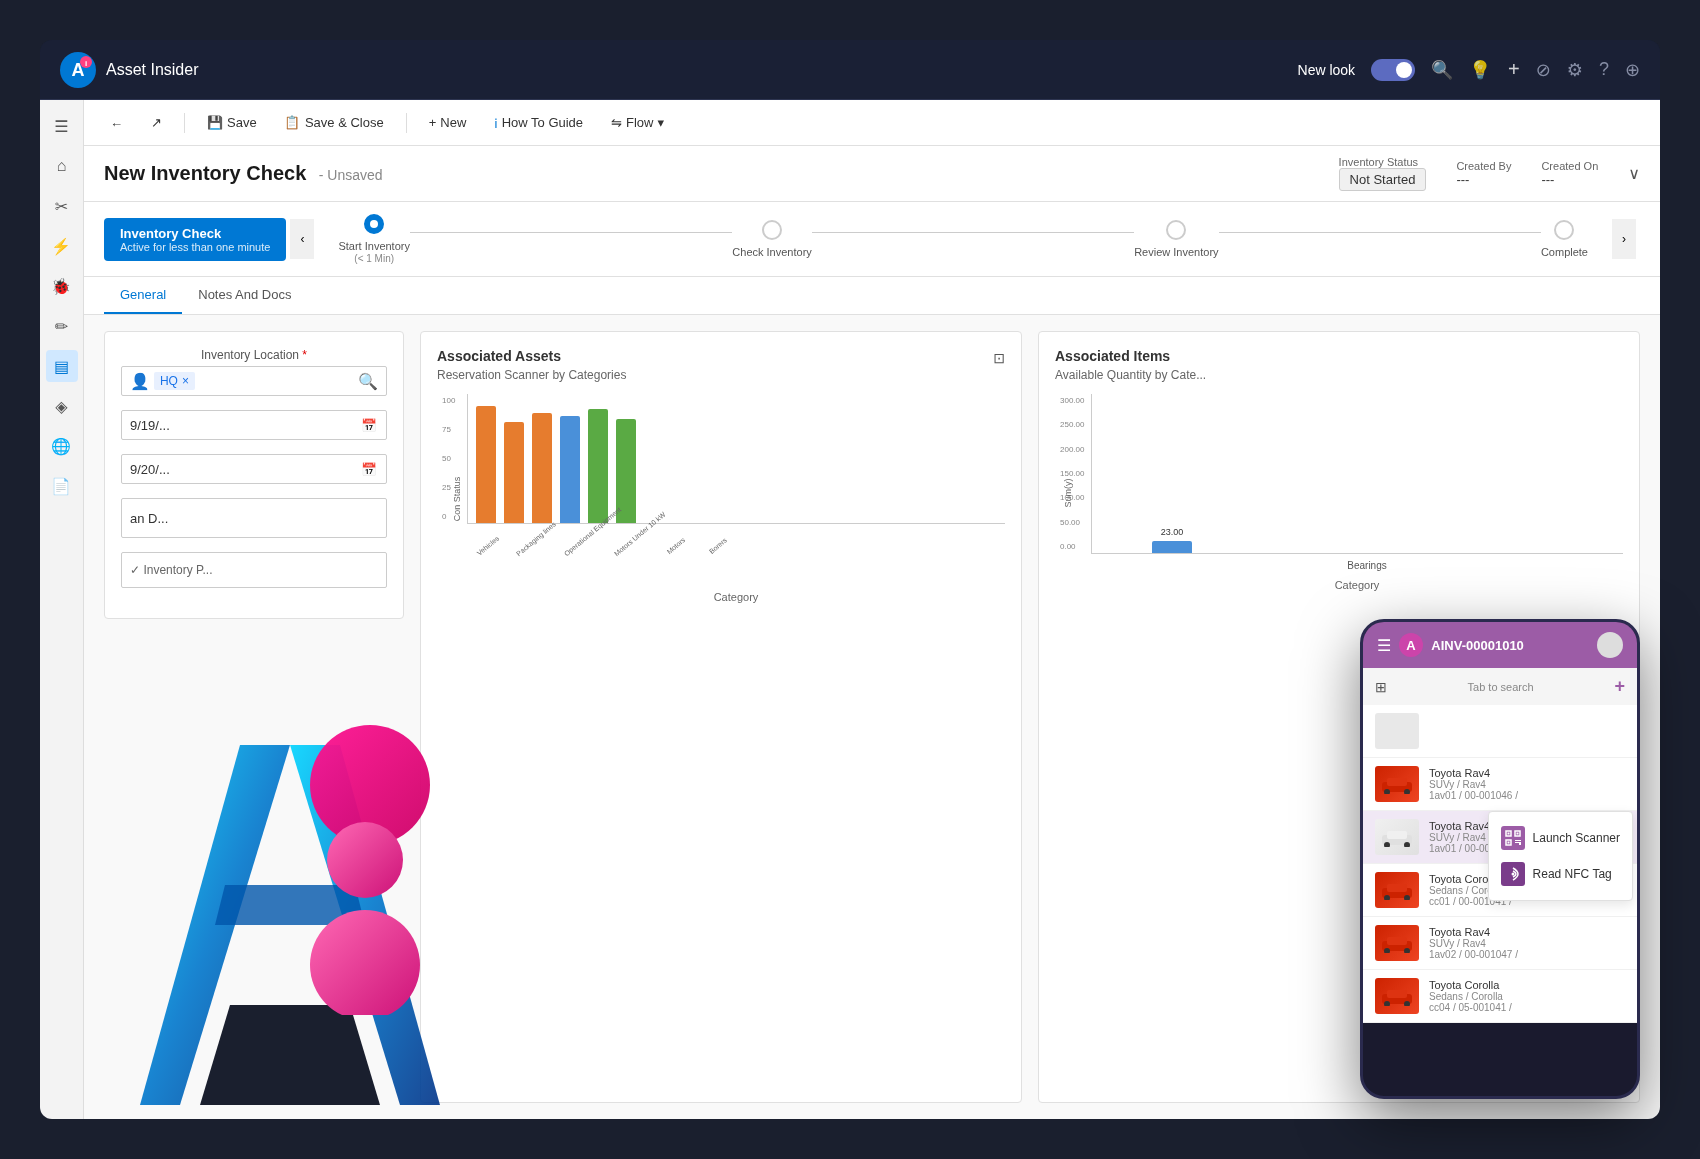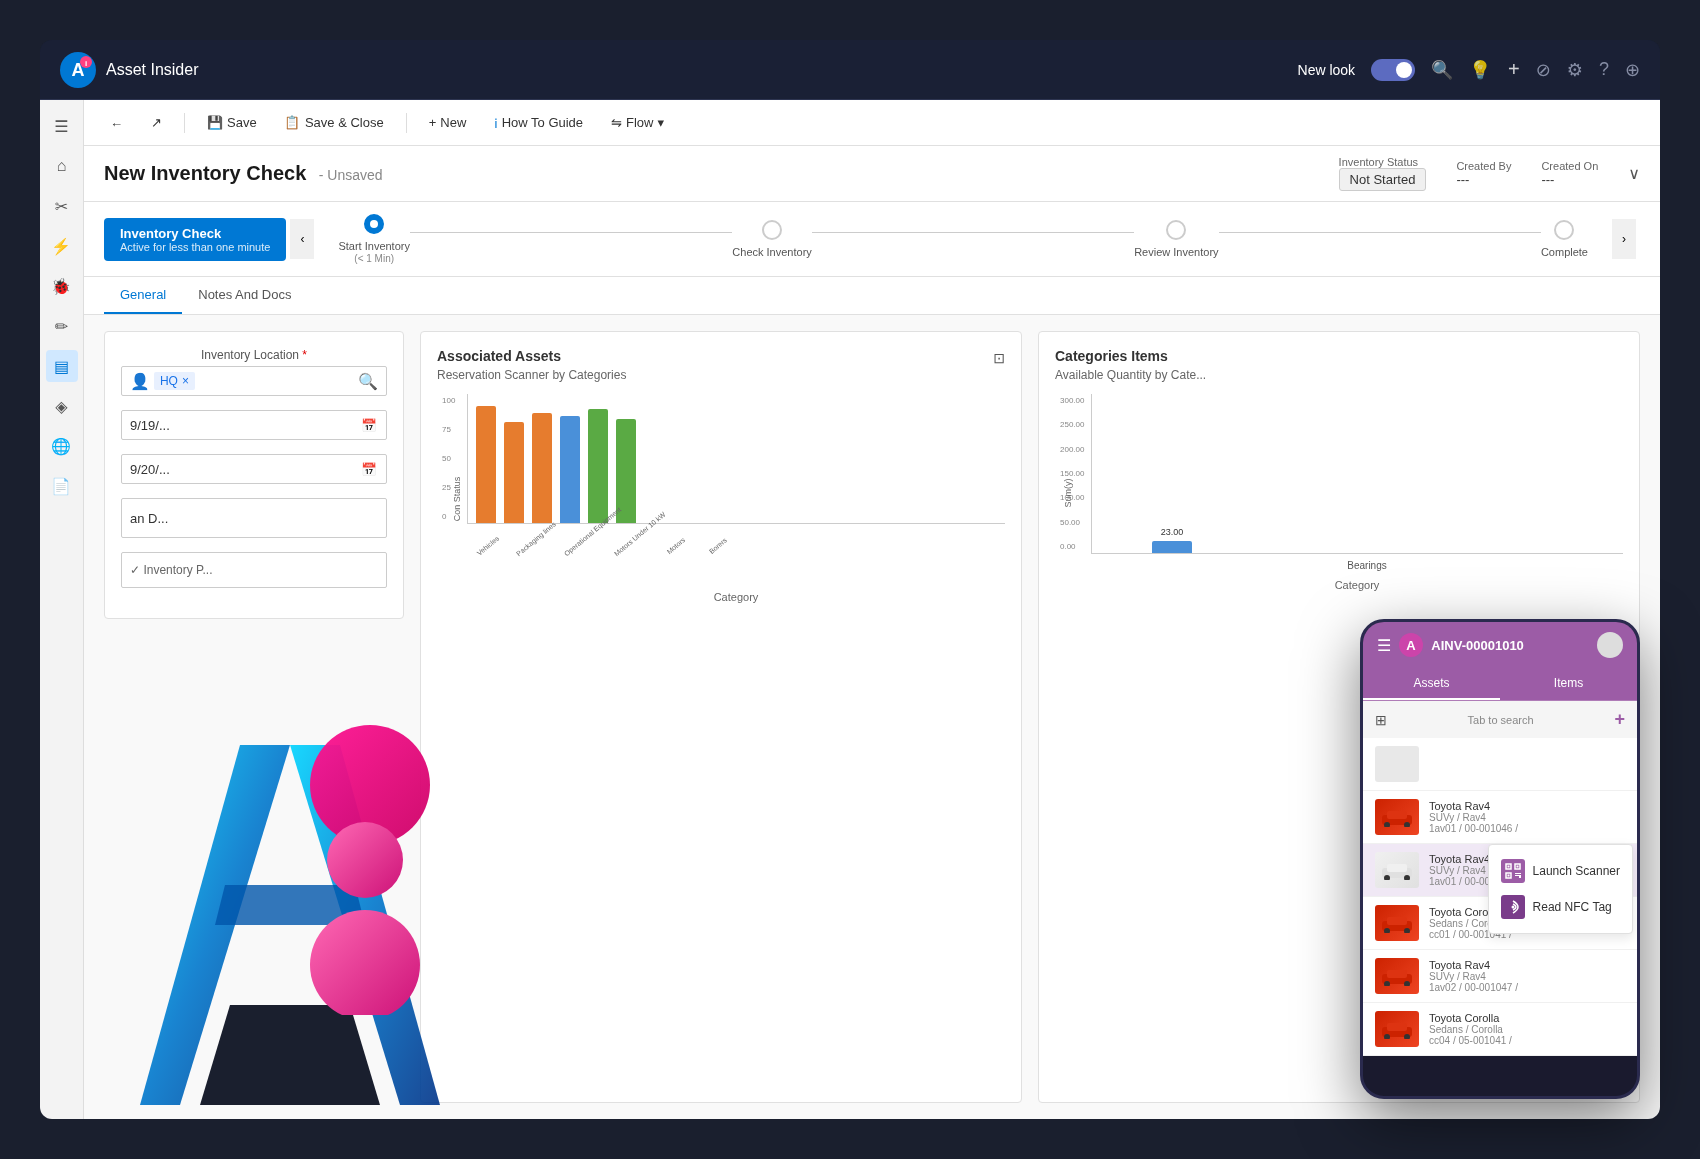--- a/index.html
+++ b/index.html
@@ -840,21 +840,21 @@
                 <div style="font-size:7px; color:#666; width:28px; text-align:center; transform:rotate(-40deg); transform-origin:top left; white-space:nowrap; margin-left:12px;">Operational Equipment</div>
                 <div style="font-size:7px; color:#666; width:28px; text-align:center; transform:rotate(-40deg); transform-origin:top left; white-space:nowrap; margin-left:14px;">Motors Under 10 kW</div>
                 <div style="font-size:7px; color:#666; width:28px; text-align:center; transform:rotate(-40deg); transform-origin:top left; white-space:nowrap; margin-left:14px;">Motors</div>
                 <div style="font-size:7px; color:#666; width:28px; text-align:center; transform:rotate(-40deg); transform-origin:top left; white-space:nowrap; margin-left:6px;">Borers</div>
               </div>
               <div style="text-align:center; font-size:11px; color:#666; margin-top:32px;">Category</div>
             </div>
           </div>
 
           <div class="chart-card">
-            <div class="chart-title">Categories Items</div>
+            <div class="chart-title">Associated Items</div>
             <div class="chart-subtitle">Available Quantity by Cate...</div>
             <div style="position:relative; padding-left:36px;">
               <span style="position:absolute; left:-2px; top:50%; transform:translateY(-50%) rotate(-90deg); font-size:9px; color:#666; white-space:nowrap;">Sum(y)</span>
               <div style="display:flex; align-items:flex-end; height:160px; gap:8px; padding:0 20px; border-bottom:1px solid #ccc; border-left:1px solid #ccc; position:relative;">
                 <div style="position:absolute; left:-32px; top:0; height:100%; display:flex; flex-direction:column; justify-content:space-between; padding:2px 0;">
                   <span style="font-size:8px; color:#888;">300.00</span>
                   <span style="font-size:8px; color:#888;">250.00</span>
                   <span style="font-size:8px; color:#888;">200.00</span>
                   <span style="font-size:8px; color:#888;">150.00</span>
                   <span style="font-size:8px; color:#888;">100.00</span>
@@ -927,24 +927,20 @@
     <span class="phone-menu-icon">☰</span>
 
     <svg width="24" height="24" viewBox="0 0 24 24">
       <circle cx="12" cy="12" r="12" fill="#cc44aa"></circle>
       <text x="12" y="17" text-anchor="middle" fill="white" font-size="13" font-weight="bold">A</text>
     </svg>
     <span class="phone-title">AINV-00001010</span>
     <div class="phone-avatar"></div>
   </div>
 
-  <div class="phone-tabs">
-    <div class="phone-tab active">Assets</div>
-    <div class="phone-tab">Items</div>
-  </div>
 
   <div class="phone-search-bar">
     <span style="font-size:14px; color:#555;">⊞</span>
     <span class="phone-search-text">Tab to search</span>
     <span style="font-size:18px; color:#9c5ca6; font-weight:bold;">+</span>
   </div>
 
   <div class="phone-list">
 
     <div class="phone-list-item">

